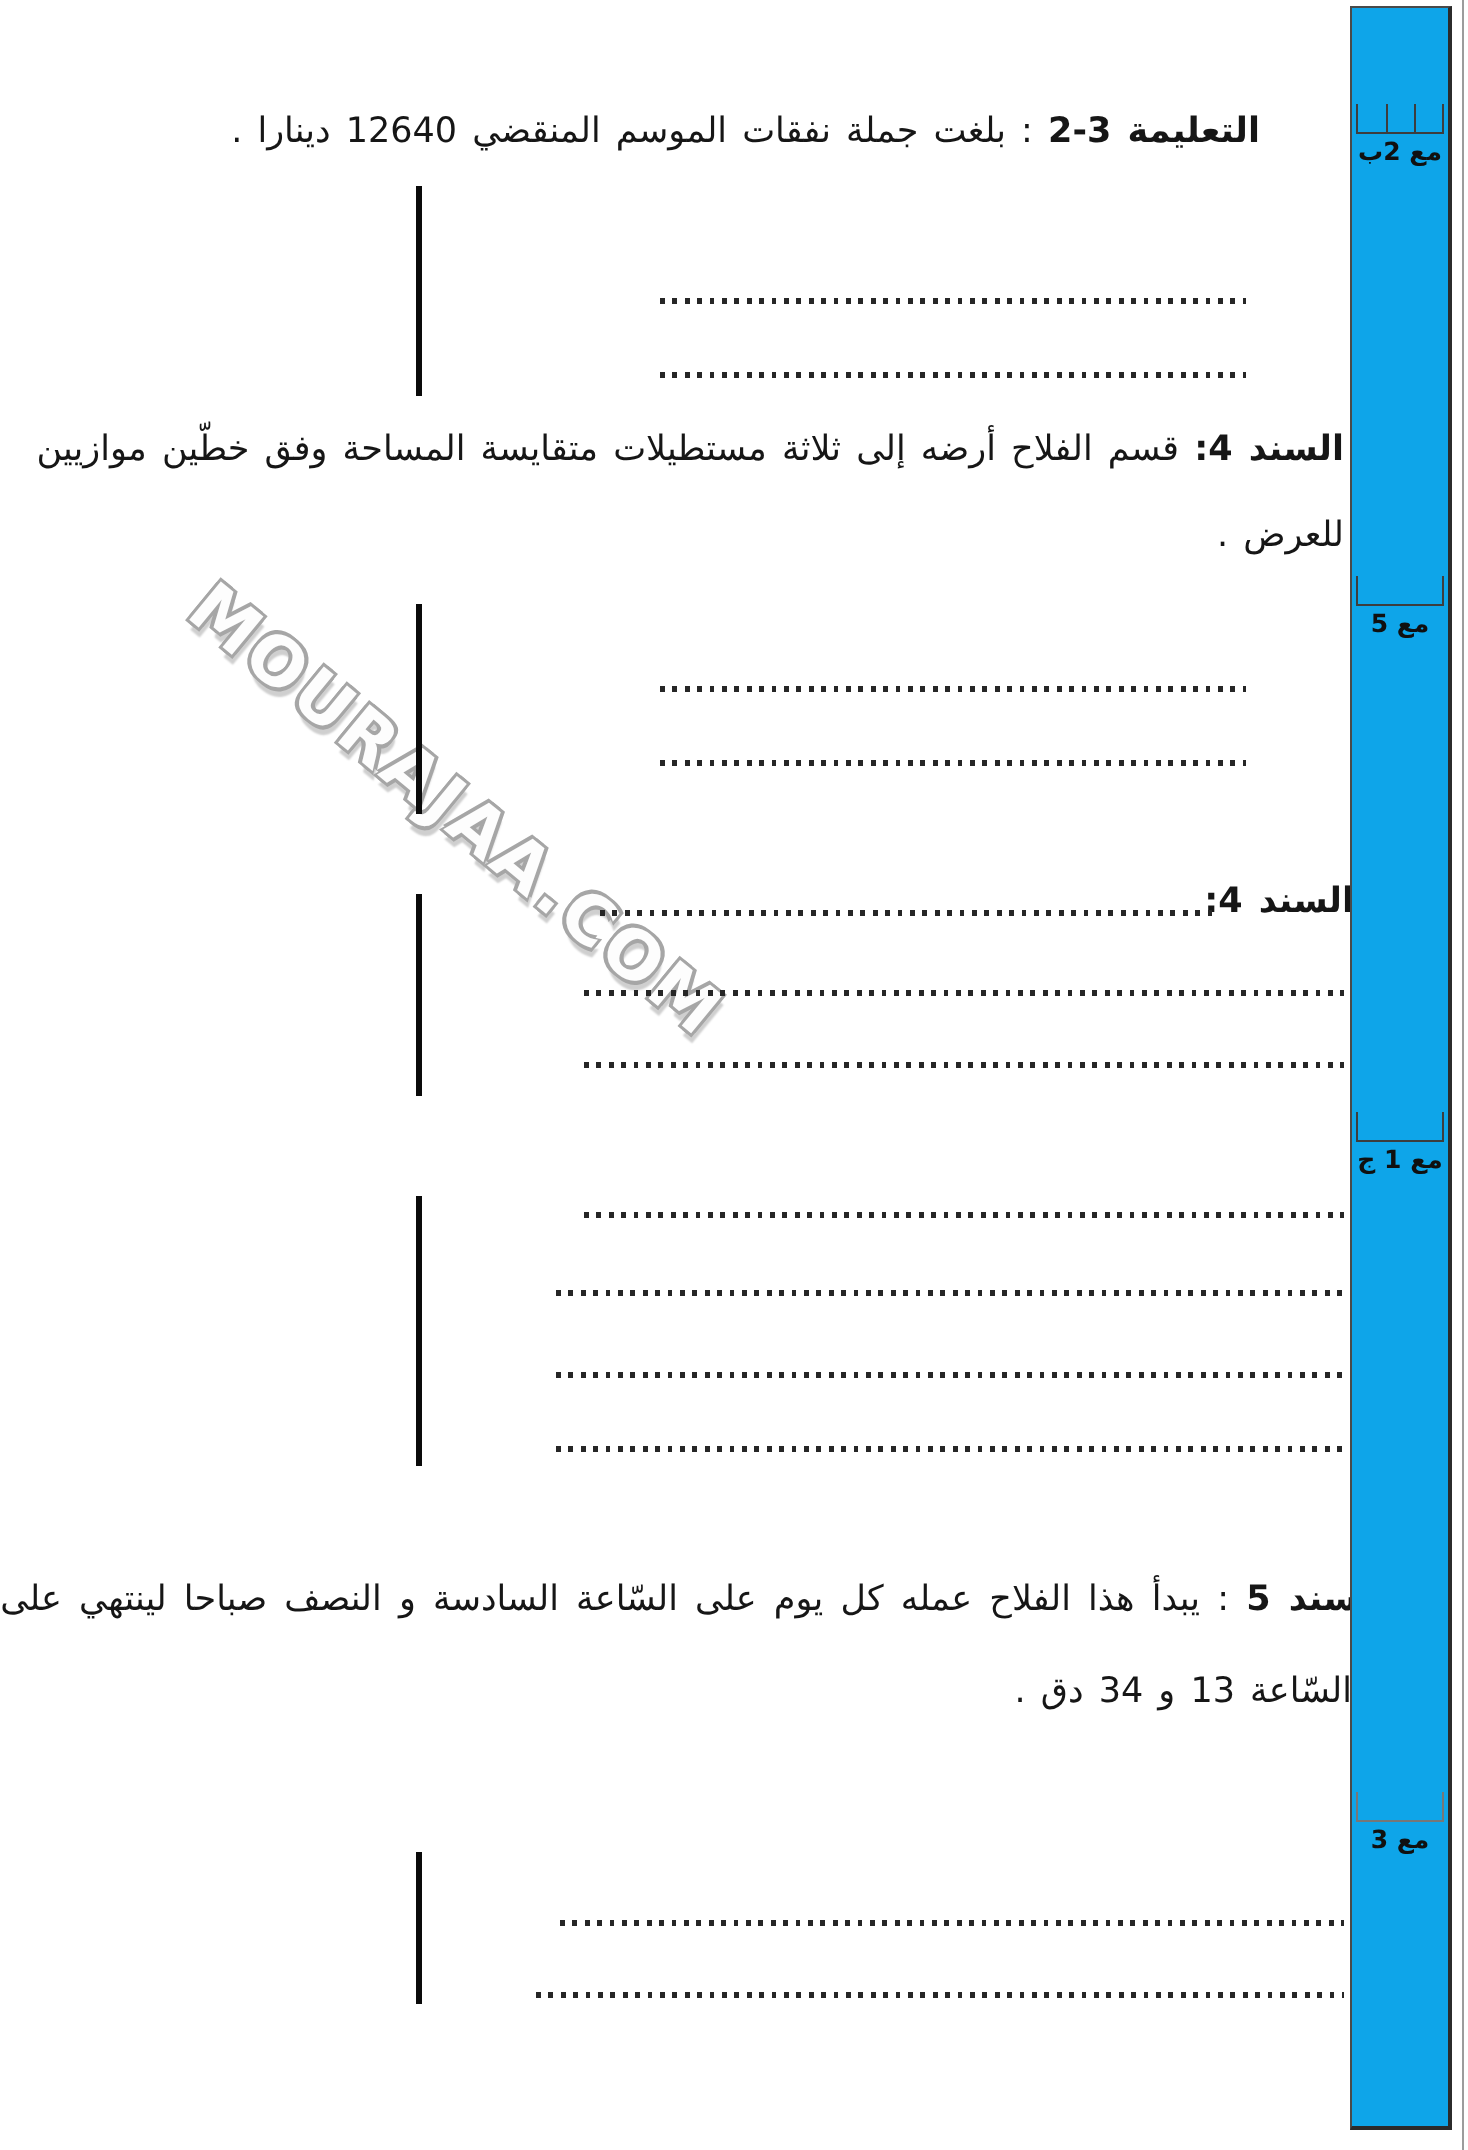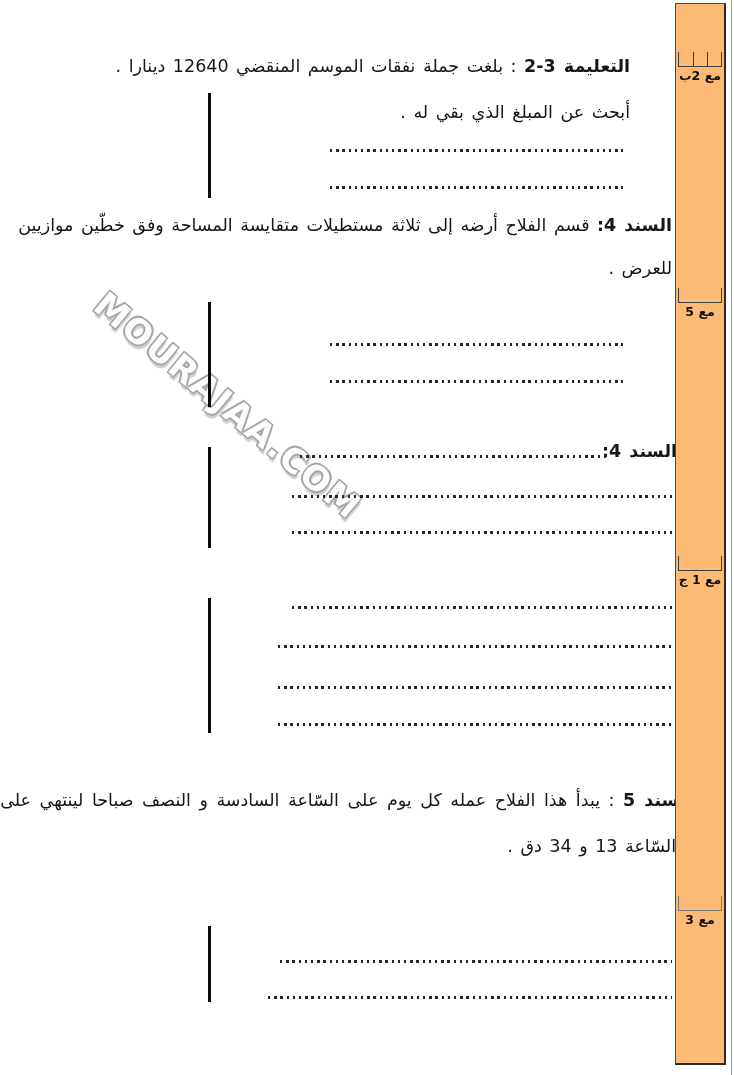--- a/index.html
+++ b/index.html
@@ -14,21 +14,21 @@
   .tline .b{ font-weight:bold; }
   .dots{
     position:absolute; height:3px;
     background:repeating-linear-gradient(90deg,#262626 0 2.4px,transparent 2.4px 6.2px);
   }
   .vseg{ position:absolute; left:208px; width:3px; background:#0a0a0a; }
   .mcol{
     position:absolute; left:675px; top:3px; width:51px; height:1062px;
     border-left:1px solid #4a4a4a; border-right:2px solid #2b2b2b;
     border-top:1px solid #4a4a4a; border-bottom:2px solid #2b2b2b;
-    background:#fdba74; box-sizing:border-box;
+    background:#0ea5e9; box-sizing:border-box;
   }
   .scorebox{
     position:absolute; left:2px; width:42px; height:14px;
     border-left:1.5px solid #3d3d3d; border-right:1.5px solid #3d3d3d;
     border-bottom:1.5px solid #3d3d3d;
   }
   .scorebox .tick{ position:absolute; top:0; width:1.5px; height:100%; background:#3d3d3d; }
   .mlabel{
     position:absolute; left:0; width:100%; text-align:center; direction:rtl;
     font-size:12.5px; font-weight:bold; color:#101010; white-space:nowrap;
@@ -46,23 +46,20 @@
 </style>
 </head>
 <body>
 
 <div id="page">
 
   <div class="watermark">MOURAJAA.COM</div>
 
   <div class="tline" style="top:54px; right:104px">
     <span class="b">التعليمة 3-2</span><span> : بلغت جملة نفقات الموسم المنقضي 12640 دينارا .</span>
-  </div>
-  <div class="tline" style="top:100px; right:104px">
-    <span>أبحث عن المبلغ الذي بقي له .</span>
   </div>
 
   <div class="dots" style="top:149px; left:330px; width:293px"></div>
   <div class="dots" style="top:186px; left:330px; width:293px"></div>
 
   <div class="tline" style="top:213px; right:62px">
     <span class="b">السند 4:</span><span> قسم الفلاح أرضه إلى ثلاثة مستطيلات متقايسة المساحة وفق خطّين موازيين</span>
   </div>
   <div class="tline" style="top:256px; right:62px">
     <span>للعرض .</span>

